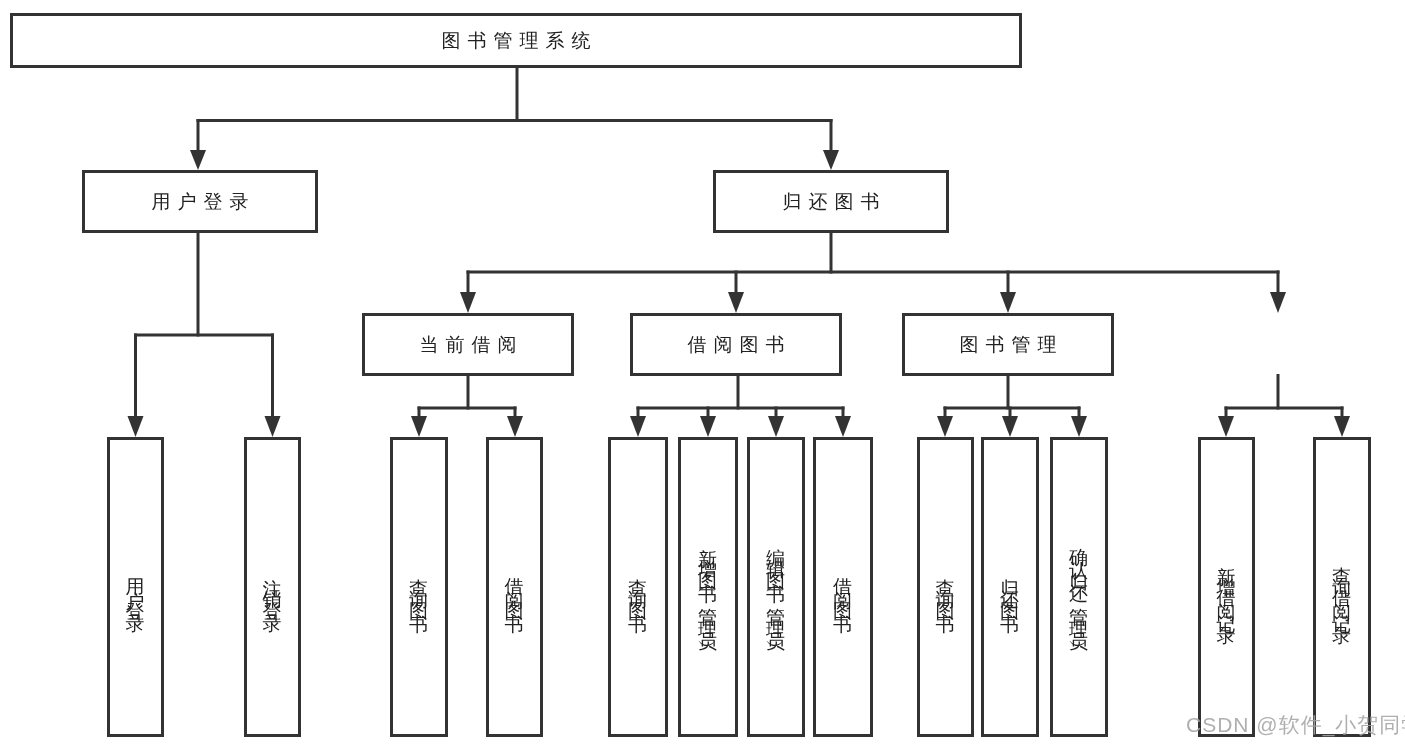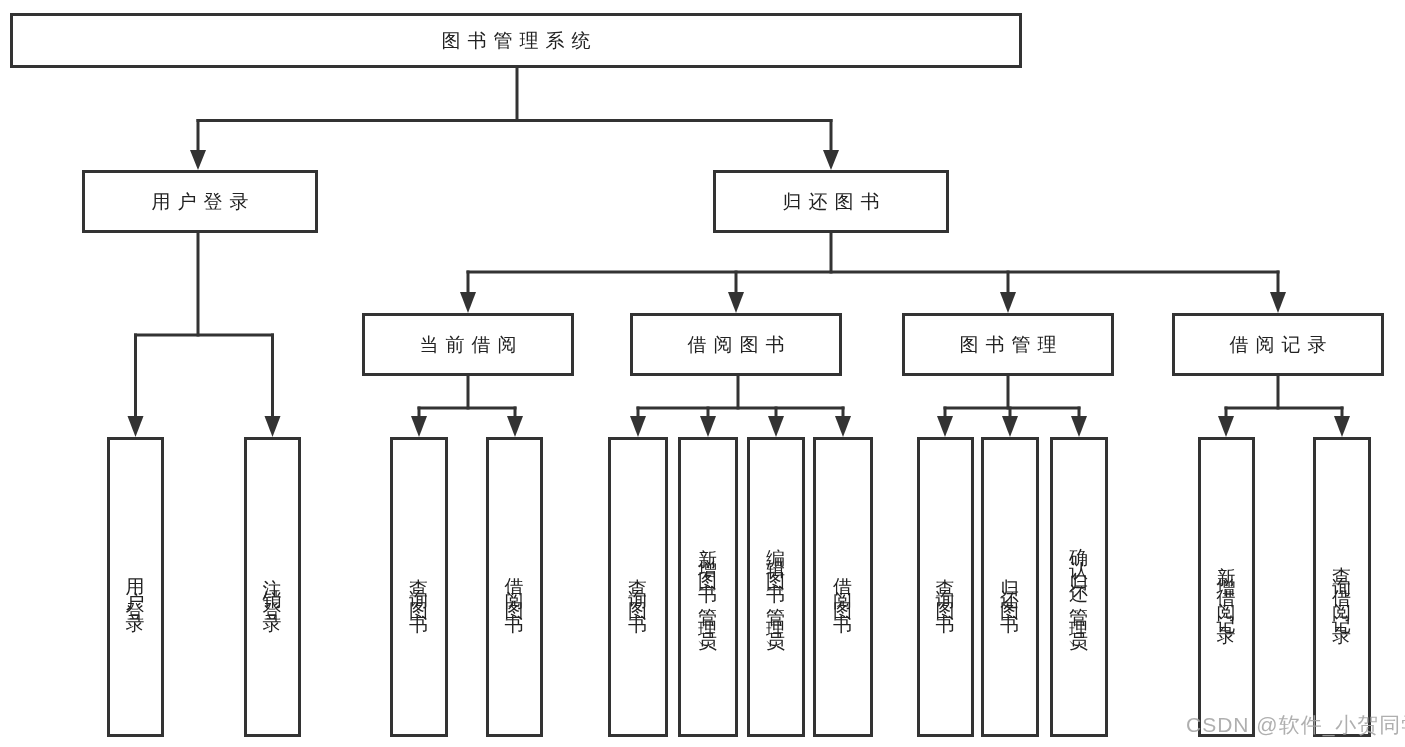--- a/index.html
+++ b/index.html
@@ -131,21 +131,20 @@
   </svg>
 
   <div class="hbox" style="left:10px; top:13px; width:1012px; height:55px;">图书管理系统</div>
 
   <div class="hbox" style="left:82px; top:170px; width:236px; height:63px;">用户登录</div>
   <div class="hbox" style="left:713px; top:170px; width:236px; height:63px;">归还图书</div>
 
   <div class="hbox" style="left:362px; top:313px; width:212px; height:63px;">当前借阅</div>
   <div class="hbox" style="left:630px; top:313px; width:212px; height:63px;">借阅图书</div>
   <div class="hbox" style="left:902px; top:313px; width:212px; height:63px;">图书管理</div>
-  <div class="hbox" style="left:1172px; top:313px; width:212px; height:63px;">借阅记录</div>
 
   <div class="vbox" style="left:107px; top:437px; width:57px; height:300px;">用户登录</div>
   <div class="vbox" style="left:244px; top:437px; width:57px; height:300px;">注销登录</div>
 
   <div class="vbox" style="left:390px; top:437px; width:58px; height:300px;">查询图书</div>
   <div class="vbox" style="left:486px; top:437px; width:57px; height:300px;">借阅图书</div>
 
   <div class="vbox" style="left:608px; top:437px; width:60px; height:300px;">查询图书</div>
   <div class="vbox" style="left:678px; top:437px; width:60px; height:300px;">新增图书（管理员）</div>
   <div class="vbox" style="left:747px; top:437px; width:58px; height:300px;">编辑图书（管理员）</div>

